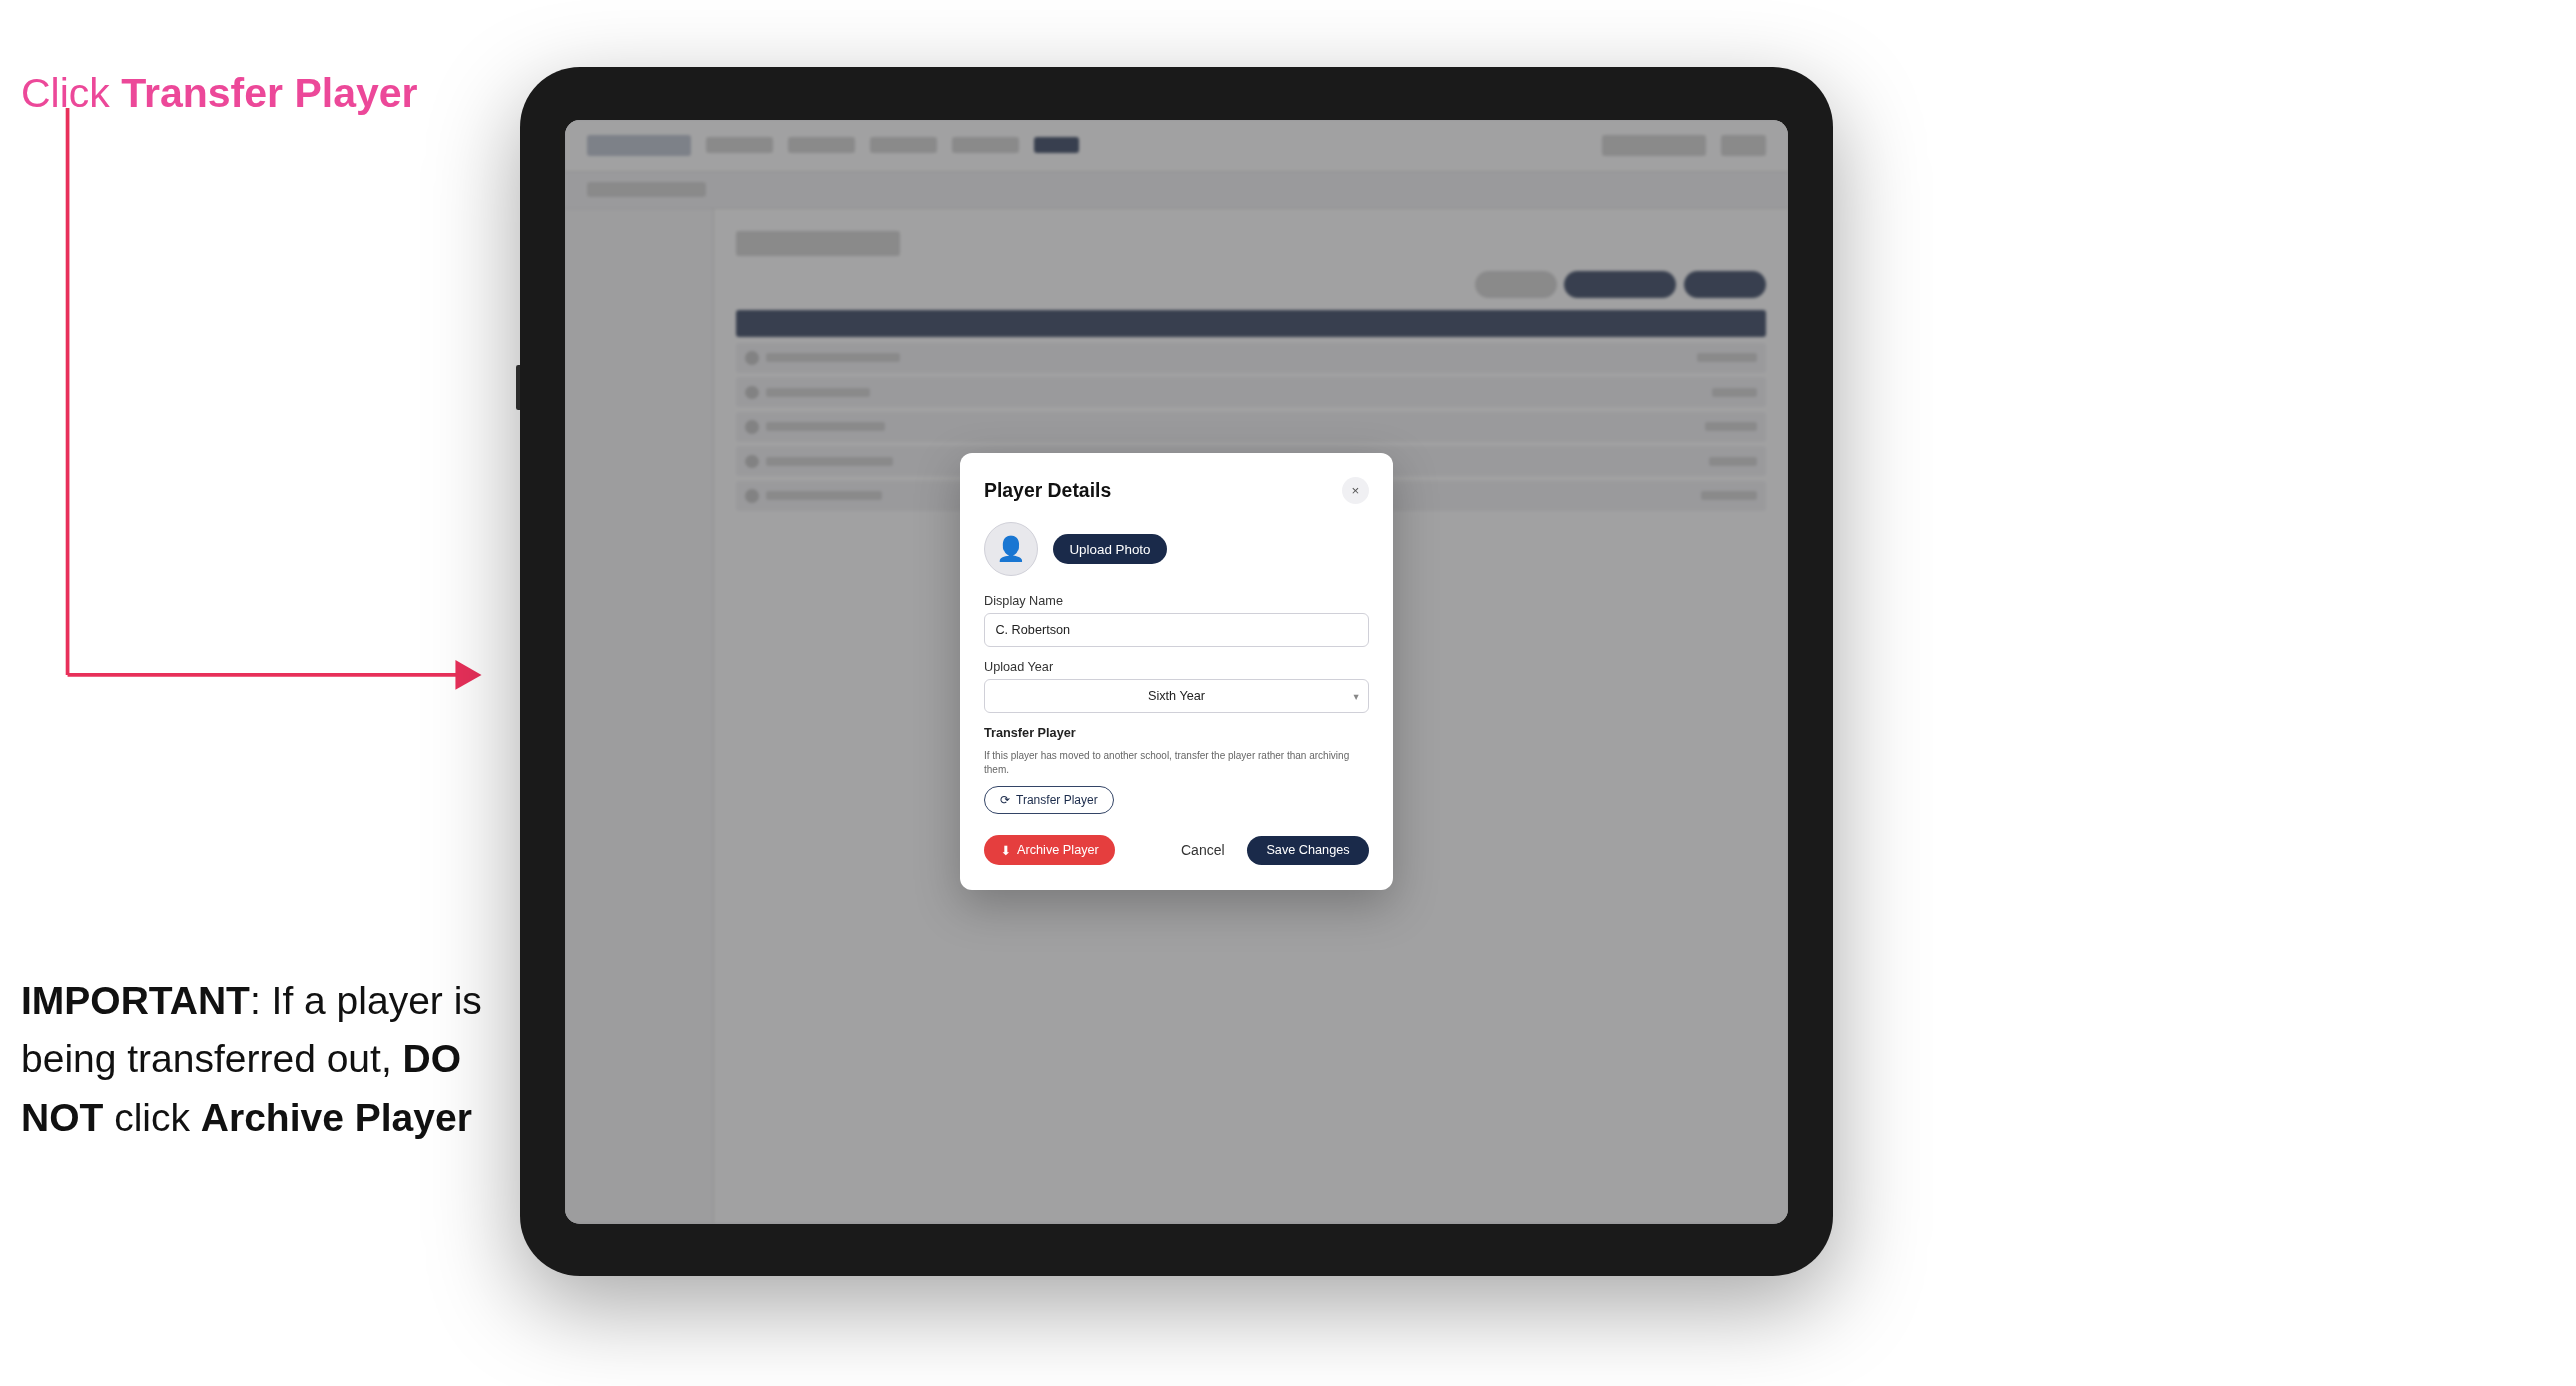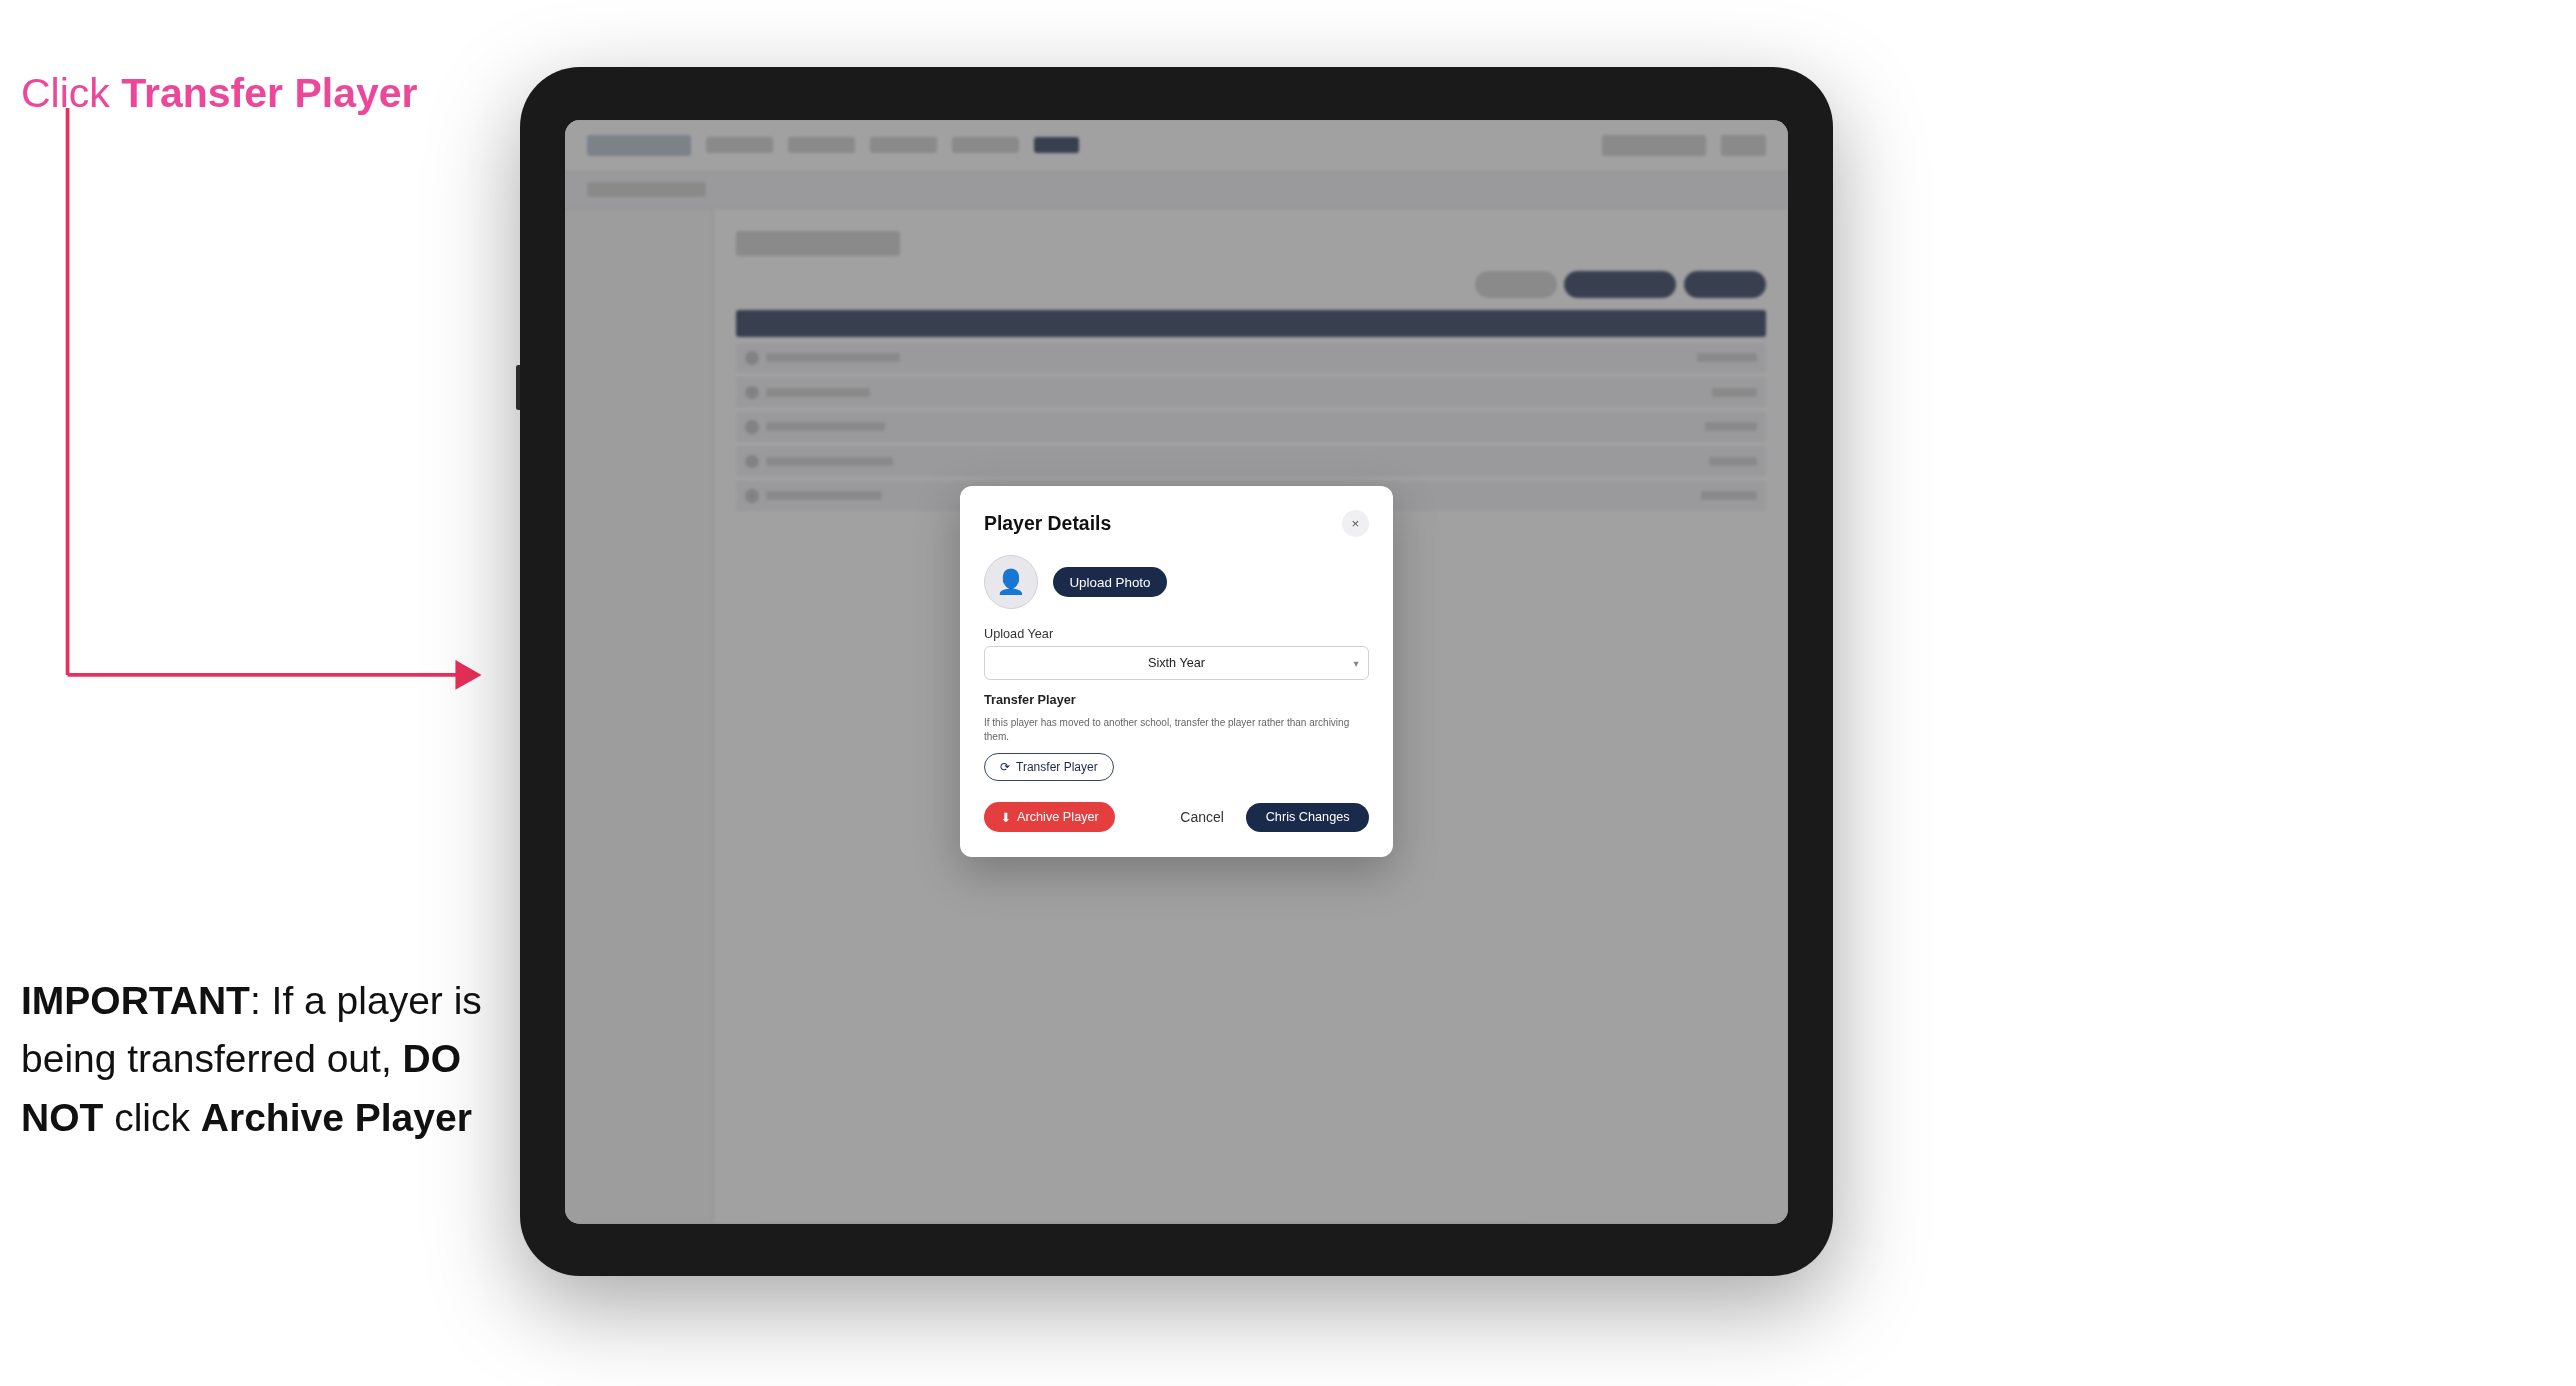--- a/index.html
+++ b/index.html
@@ -488,20 +488,24 @@
         </div>
 
         <div class="avatar-row">
           <div class="avatar-circle">
             <span class="avatar-icon">👤</span>
           </div>
           <button class="upload-photo-btn">Upload Photo</button>
         </div>
 
 
+        <div class="form-group">
+          <label class="form-label">Display Name</label>
+          <input type="text" class="form-input" value="C. Robertson" style="">
+        </div>
 
 
         <div class="form-group">
           <label class="form-label">Upload Year</label>
           <div class="select-wrapper">
             <select class="form-select">
               <option>First Year</option>
               <option>Second Year</option>
               <option>Third Year</option>
               <option>Fourth Year</option>
@@ -521,21 +525,21 @@
           </button>
         </div>
 
         <div class="modal-footer">
           <button class="archive-btn">
             <span>⬇</span>
             <span>Archive Player</span>
           </button>
           <div class="footer-right">
             <button class="cancel-btn">Cancel</button>
-            <button class="save-btn">Chris Changes</button>
+            <button class="save-btn">Save Changes</button>
           </div>
         </div>
 
       </div>
     </div>
 
   </div>
 </div>
 
 

